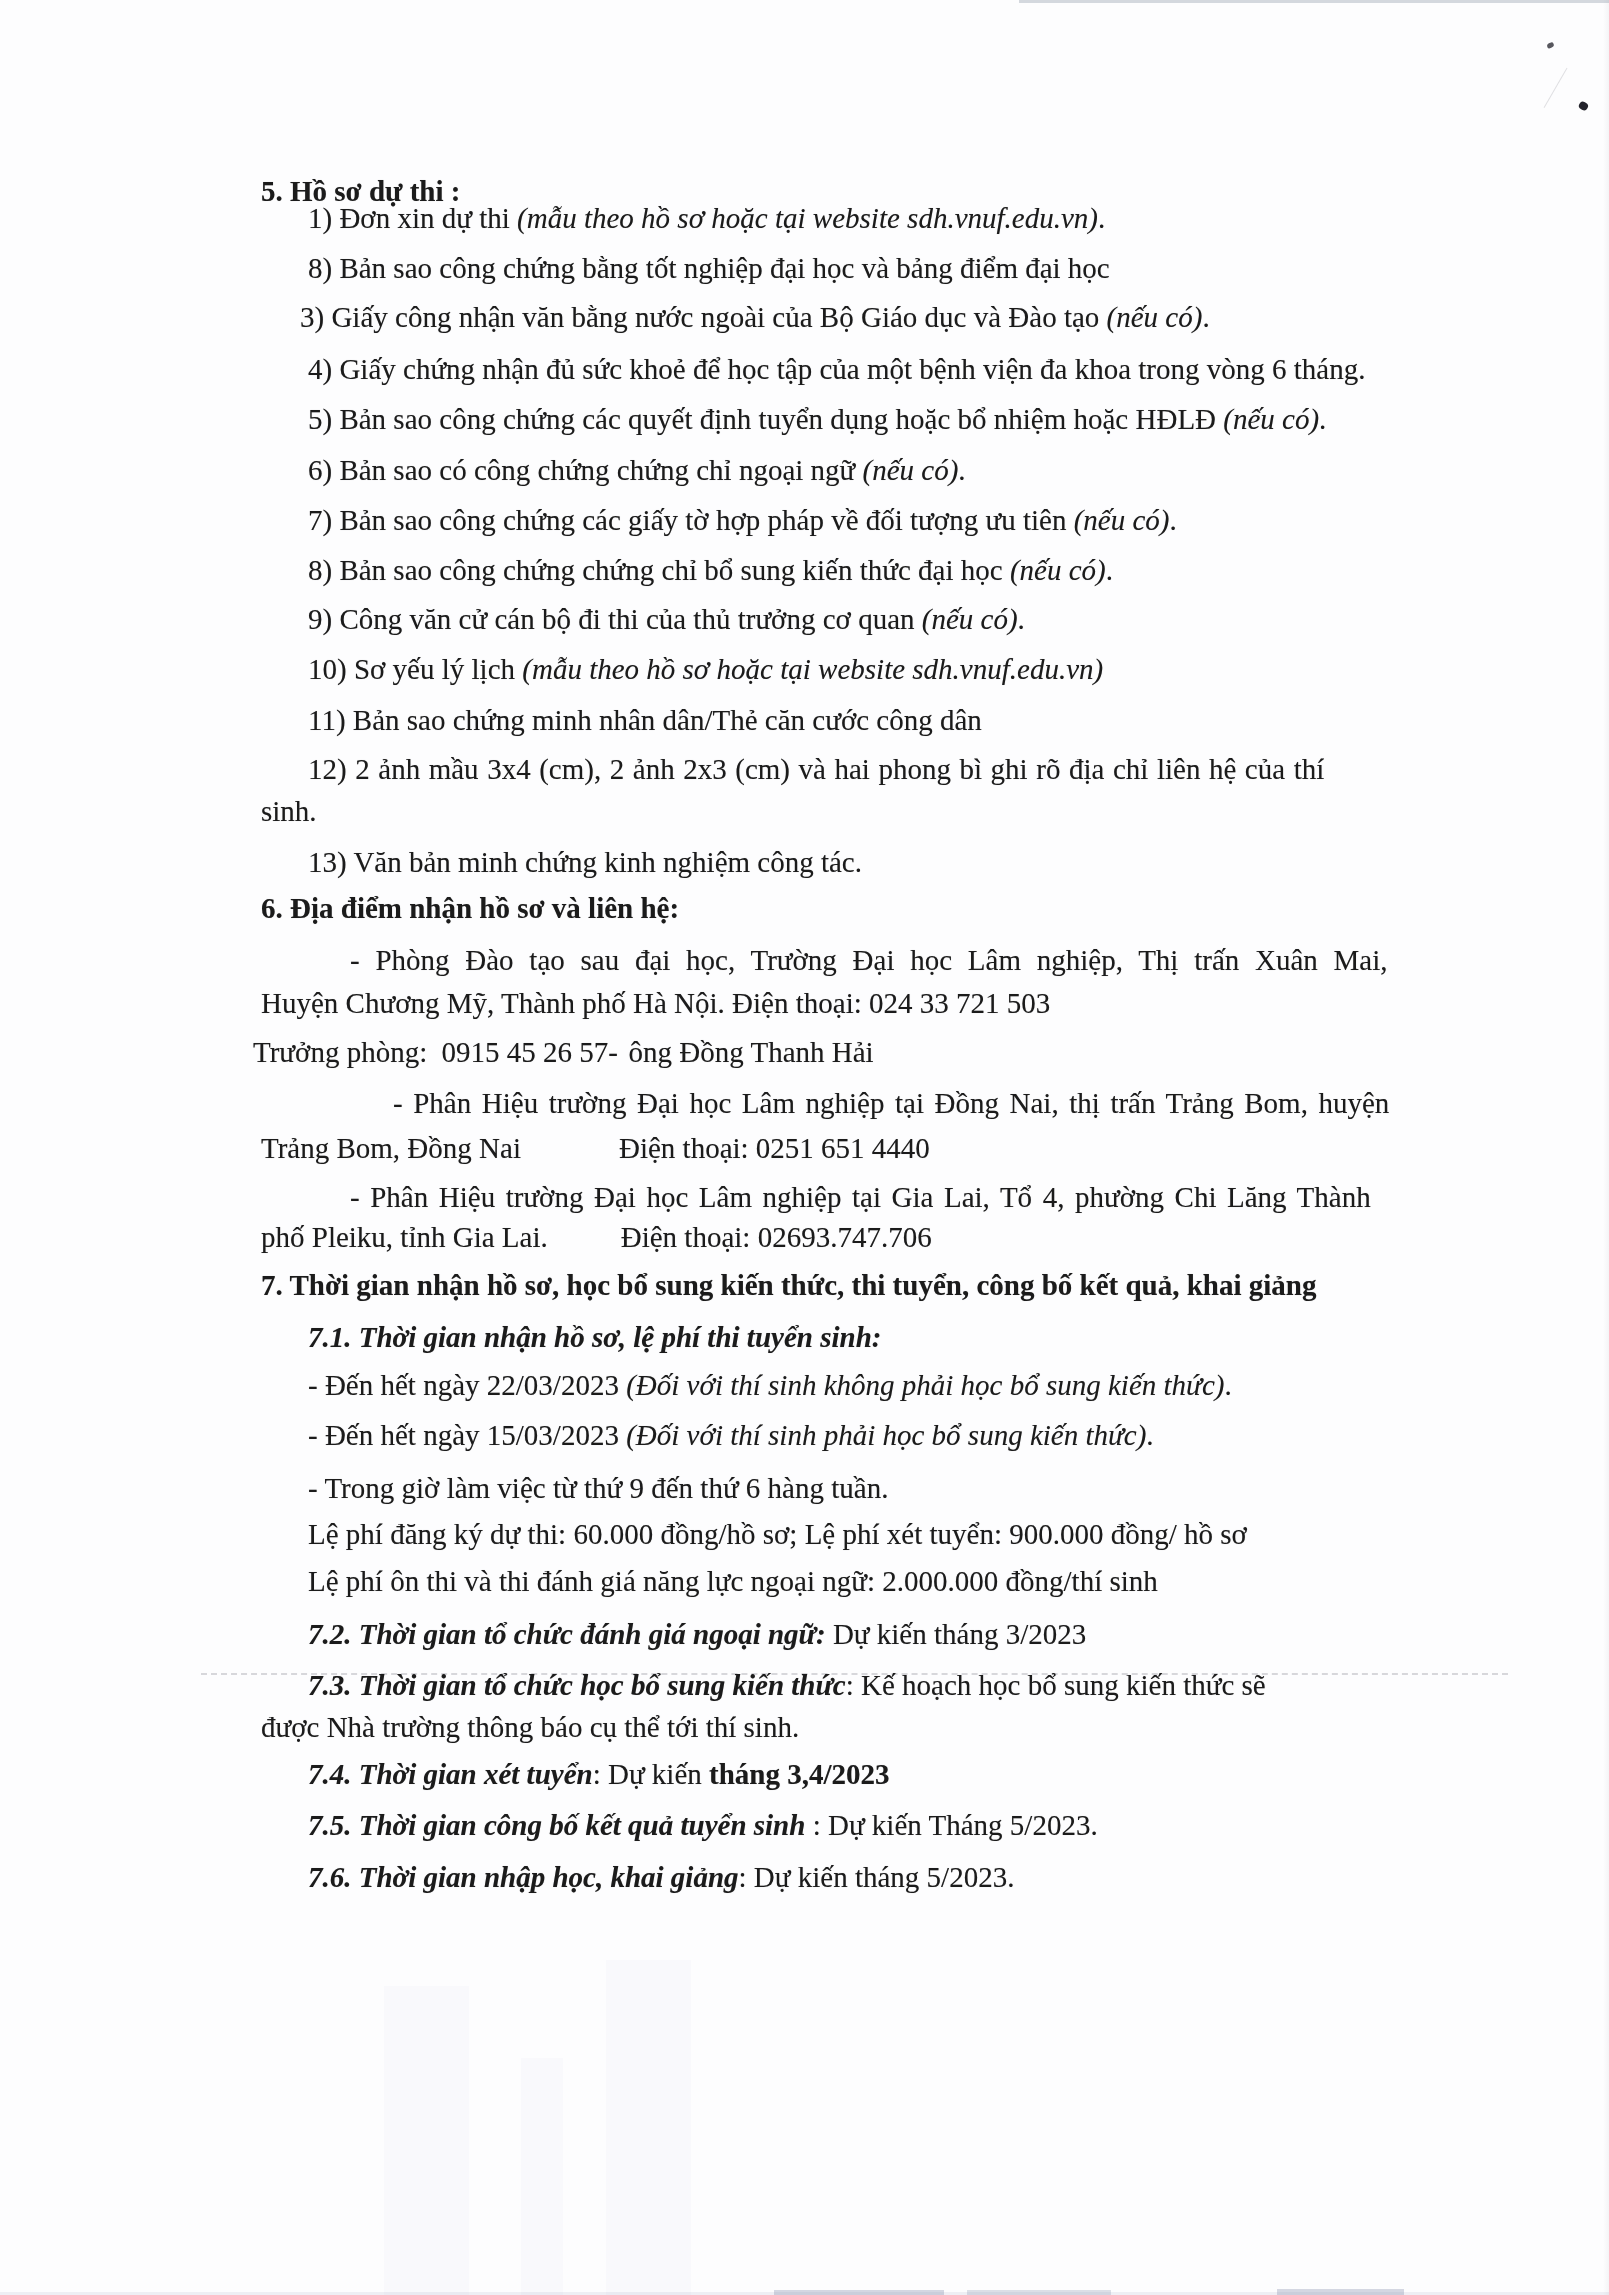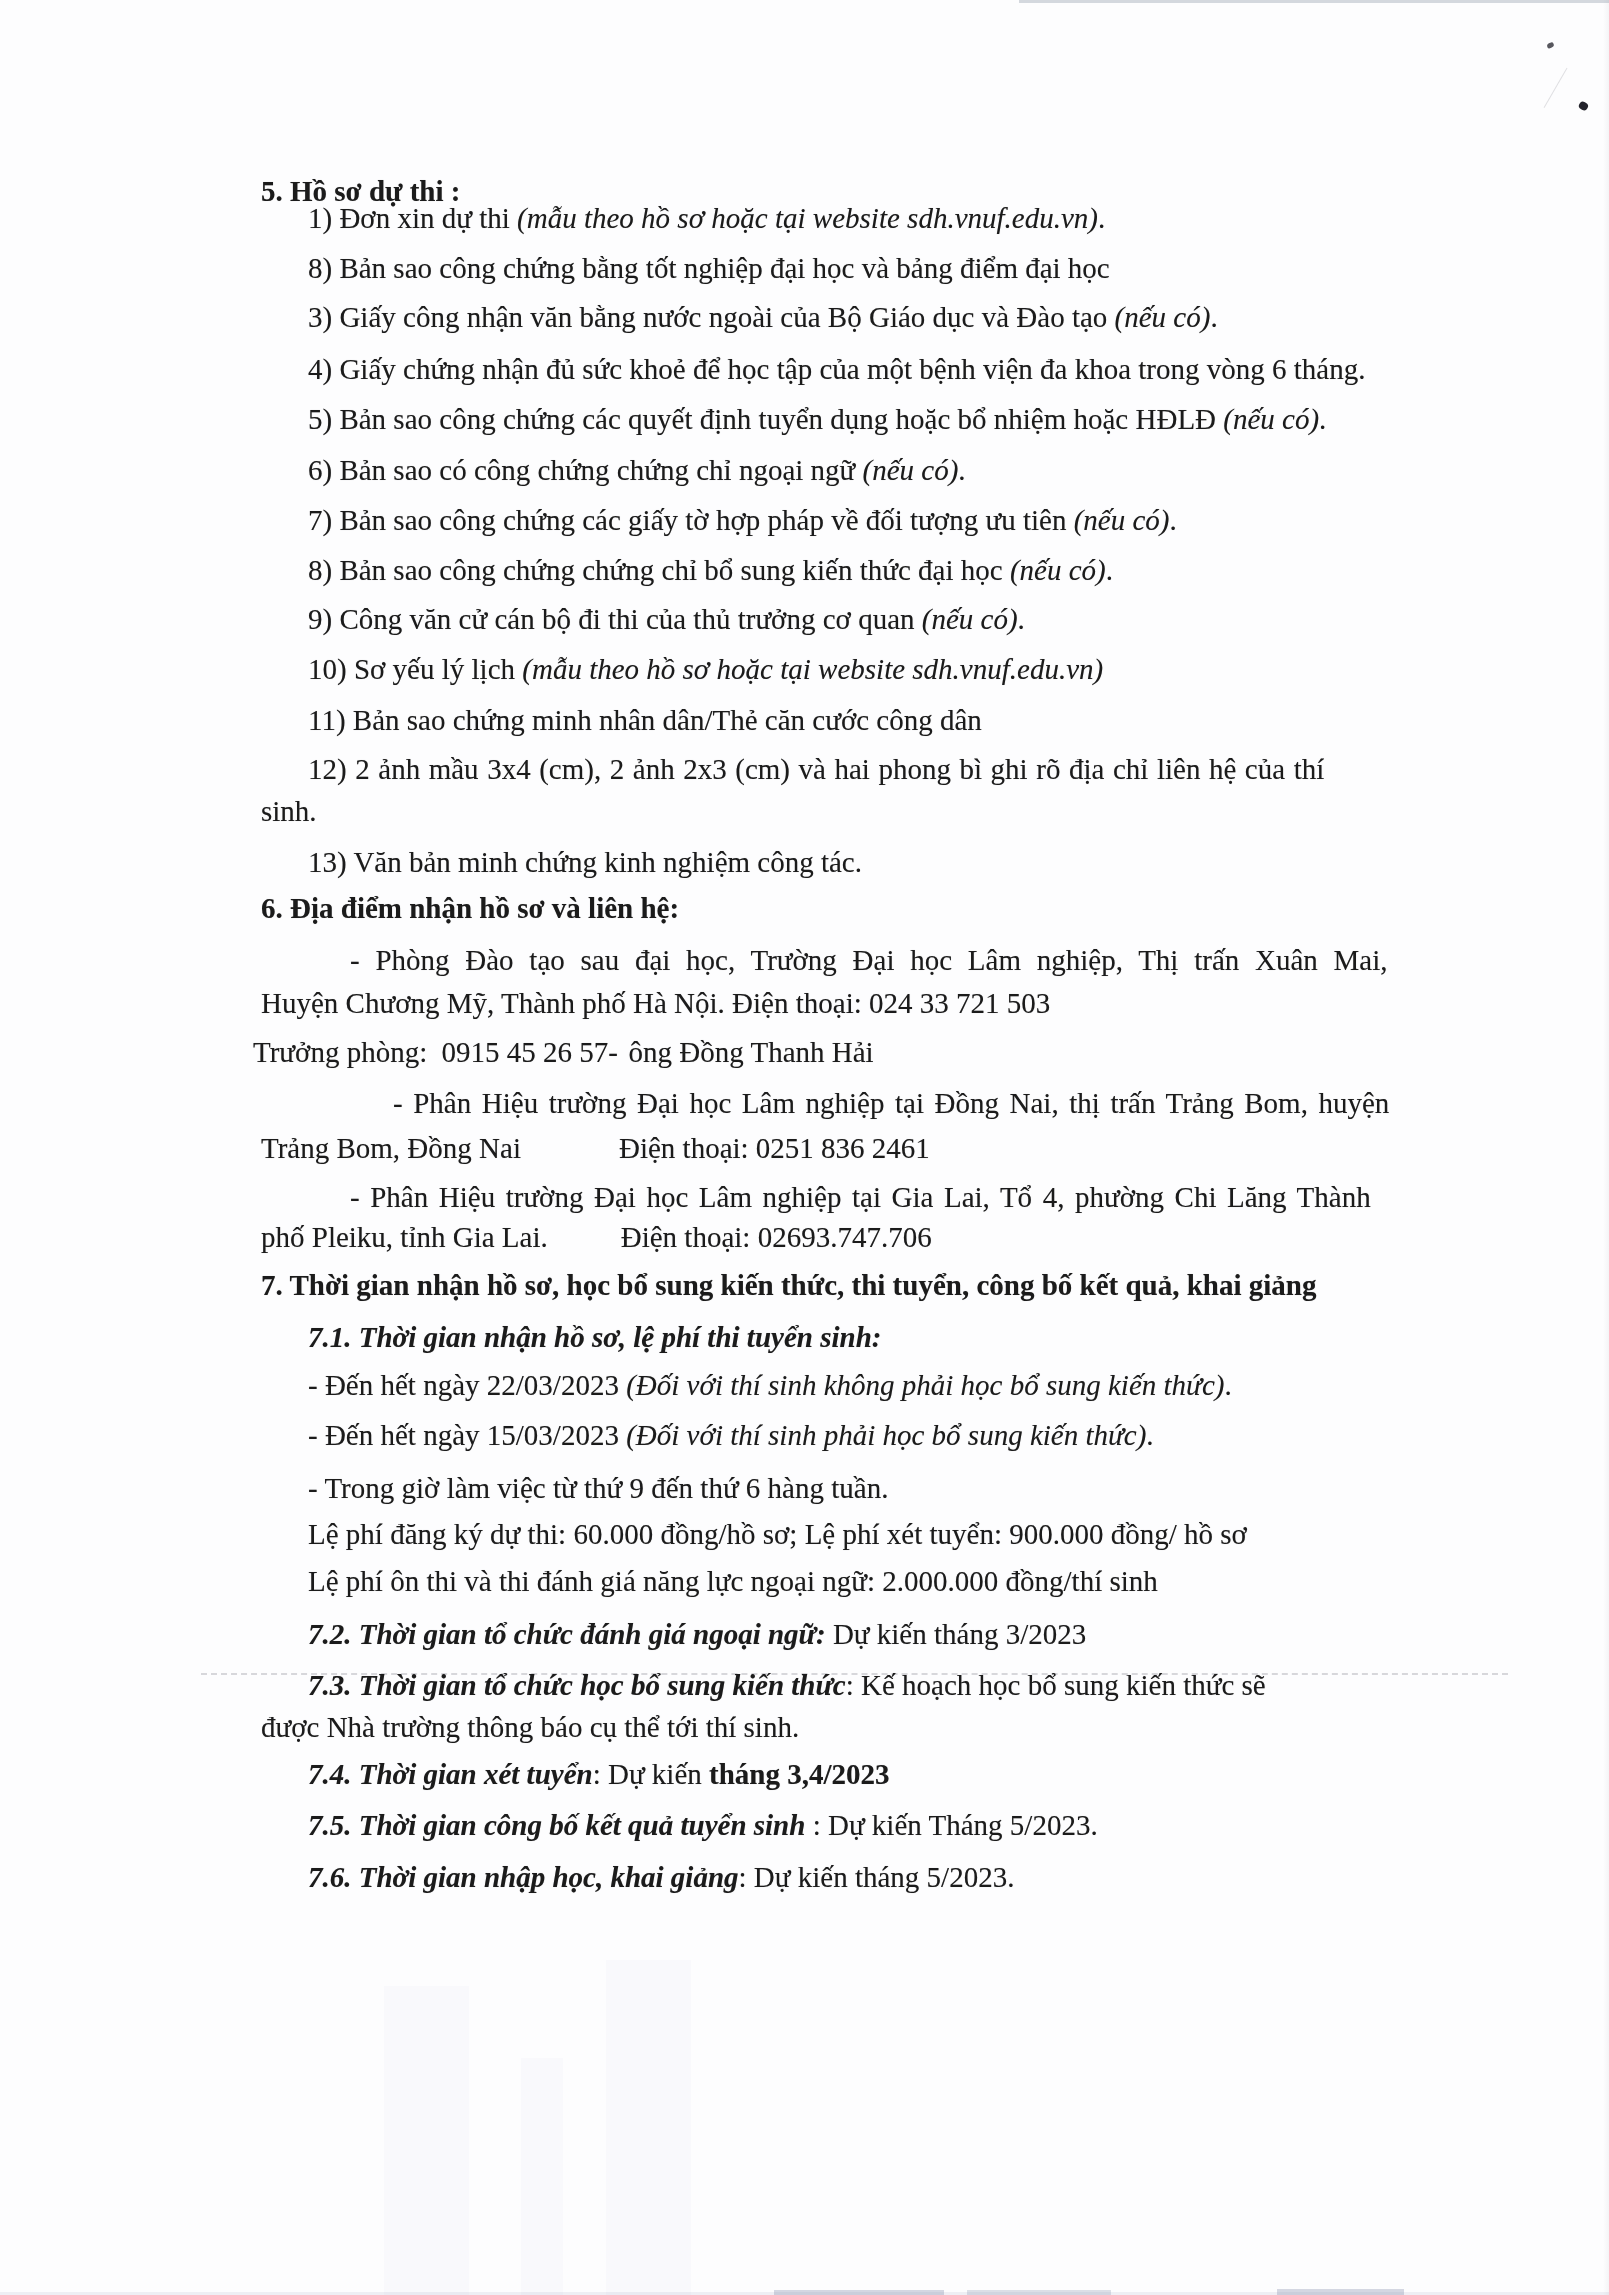--- a/index.html
+++ b/index.html
@@ -57,38 +57,38 @@
   <div class="artifact" id="bottom-line"></div>
   <div class="artifact bottom-blot" id="blot-1"></div>
   <div class="artifact bottom-blot" id="blot-2"></div>
   <div class="artifact bottom-blot" id="blot-3"></div>
   <div class="artifact" id="right-edge-shade"></div>
 
   <div id="text-layer">
       <div class="line" style="left: 261px; top: 149px; margin-top: 24px;"><span class="seg-b">5. Hồ sơ dự thi :</span></div>
       <div class="line" style="left: 308px; top: 200px;"><span class="seg-r">1) Đơn xin dự thi </span><span class="seg-i">(mẫu theo hồ sơ hoặc tại website sdh.vnuf.edu.vn)</span><span class="seg-r">.</span></div>
       <div class="line" style="left: 308px; top: 250px;"><span class="seg-r">8) Bản sao công chứng bằng tốt nghiệp đại học và bảng điểm đại học</span></div>
-      <div class="line" style="left: 308px; top: 299px;"><span class="seg-r">3) Giấy công nhận văn bằng nước ngoài của Bộ Giáo dục và Đào tạo </span><span class="seg-i">(nếu có)</span><span class="seg-r">.</span></div>
+      <div class="line" style="left: 300px; top: 299px;"><span class="seg-r">3) Giấy công nhận văn bằng nước ngoài của Bộ Giáo dục và Đào tạo </span><span class="seg-i">(nếu có)</span><span class="seg-r">.</span></div>
       <div class="line" style="left: 308px; top: 351px;"><span class="seg-r">4) Giấy chứng nhận đủ sức khoẻ để học tập của một bệnh viện đa khoa trong vòng 6 tháng.</span></div>
       <div class="line" style="left: 308px; top: 401px;"><span class="seg-r">5) Bản sao công chứng các quyết định tuyển dụng hoặc bổ nhiệm hoặc HĐLĐ </span><span class="seg-i">(nếu có)</span><span class="seg-r">.</span></div>
       <div class="line" style="left: 308px; top: 452px;"><span class="seg-r">6) Bản sao có công chứng chứng chỉ ngoại ngữ </span><span class="seg-i">(nếu có)</span><span class="seg-r">.</span></div>
       <div class="line" style="left: 308px; top: 502px;"><span class="seg-r">7) Bản sao công chứng các giấy tờ hợp pháp về đối tượng ưu tiên </span><span class="seg-i">(nếu có)</span><span class="seg-r">.</span></div>
       <div class="line" style="left: 308px; top: 552px;"><span class="seg-r">8) Bản sao công chứng chứng chỉ bổ sung kiến thức đại học </span><span class="seg-i">(nếu có)</span><span class="seg-r">.</span></div>
       <div class="line" style="left: 308px; top: 601px;"><span class="seg-r">9) Công văn cử cán bộ đi thi của thủ trưởng cơ quan </span><span class="seg-i">(nếu có)</span><span class="seg-r">.</span></div>
       <div class="line" style="left: 308px; top: 651px;"><span class="seg-r">10) Sơ yếu lý lịch </span><span class="seg-i">(mẫu theo hồ sơ hoặc tại website sdh.vnuf.edu.vn)</span></div>
       <div class="line" style="left: 308px; top: 702px;"><span class="seg-r">11) Bản sao chứng minh nhân dân/Thẻ căn cước công dân</span></div>
       <div class="line" style="left: 308px; top: 751px; word-spacing: 1.3px;"><span class="seg-r">12) 2 ảnh mầu 3x4 (cm), 2 ảnh 2x3 (cm) và hai phong bì ghi rõ địa chỉ liên hệ của thí</span></div>
       <div class="line" style="left: 261px; top: 793px;"><span class="seg-r">sinh.</span></div>
       <div class="line" style="left: 308px; top: 844px;"><span class="seg-r">13) Văn bản minh chứng kinh nghiệm công tác.</span></div>
       <div class="line" style="left: 261px; top: 890px;"><span class="seg-b">6. Địa điểm nhận hồ sơ và liên hệ:</span></div>
       <div class="line" style="left: 350px; top: 942px; word-spacing: 8.5px;"><span class="seg-r">- Phòng Đào tạo sau đại học, Trường Đại học Lâm nghiệp, Thị trấn Xuân Mai,</span></div>
       <div class="line" style="left: 261px; top: 985px;"><span class="seg-r">Huyện Chương Mỹ, Thành phố Hà Nội. Điện thoại: 024 33 721 503</span></div>
       <div class="line" style="left: 253px; top: 1034px; text-align: right;"><span class="seg-r">Trưởng phòng:</span><span class="gap" style="width: 14.4px;"></span><span class="seg-r">0915 45 26 57-</span><span class="gap" style="width: 10.5px;"></span><span class="seg-r">ông Đồng Thanh Hải</span></div>
       <div class="line" style="left: 350px; top: 1085px; word-spacing: 3.3px; margin-left: 43px;"><span class="seg-r">- Phân Hiệu trường Đại học Lâm nghiệp tại Đồng Nai, thị trấn Trảng Bom, huyện</span></div>
-      <div class="line" style="left: 261px; top: 1130px;"><span class="seg-r">Trảng Bom, Đồng Nai</span><span class="gap" style="width: 98px;"></span><span class="seg-r">Điện thoại: 0251 836 2461</span></div>
+      <div class="line" style="left: 261px; top: 1130px;"><span class="seg-r">Trảng Bom, Đồng Nai</span><span class="gap" style="width: 98px;"></span><span class="seg-r">Điện thoại: 0251 651 4440</span></div>
       <div class="line" style="left: 350px; top: 1179px; word-spacing: 3.3px;"><span class="seg-r">- Phân Hiệu trường Đại học Lâm nghiệp tại Gia Lai, Tổ 4, phường Chi Lăng Thành</span></div>
       <div class="line" style="left: 261px; top: 1219px;"><span class="seg-r">phố Pleiku, tỉnh Gia Lai.</span><span class="gap" style="width: 73px;"></span><span class="seg-r">Điện thoại: 02693.747.706</span></div>
       <div class="line" style="left: 261px; top: 1267px;"><span class="seg-b">7. Thời gian nhận hồ sơ, học bổ sung kiến thức, thi tuyển, công bố kết quả, khai giảng</span></div>
       <div class="line" style="left: 308px; top: 1319px;"><span class="seg-bi">7.1. Thời gian nhận hồ sơ, lệ phí thi tuyển sinh:</span></div>
       <div class="line" style="left: 308px; top: 1367px;"><span class="seg-r">- Đến hết ngày 22/03/2023 </span><span class="seg-i">(Đối với thí sinh không phải học bổ sung kiến thức)</span><span class="seg-r">.</span></div>
       <div class="line" style="left: 308px; top: 1417px;"><span class="seg-r">- Đến hết ngày 15/03/2023 </span><span class="seg-i">(Đối với thí sinh phải học bổ sung kiến thức)</span><span class="seg-r">.</span></div>
       <div class="line" style="left: 308px; top: 1470px;"><span class="seg-r">- Trong giờ làm việc từ thứ 9 đến thứ 6 hàng tuần.</span></div>
       <div class="line" style="left: 308px; top: 1516px;"><span class="seg-r">Lệ phí đăng ký dự thi: 60.000 đồng/hồ sơ; Lệ phí xét tuyển: 900.000 đồng/ hồ sơ</span></div>
       <div class="line" style="left: 308px; top: 1563px;"><span class="seg-r">Lệ phí ôn thi và thi đánh giá năng lực ngoại ngữ: 2.000.000 đồng/thí sinh</span></div>
       <div class="line" style="left: 308px; top: 1616px;"><span class="seg-bi">7.2. Thời gian tổ chức đánh giá ngoại ngữ:</span><span class="seg-r"> Dự kiến tháng 3/2023</span></div>

